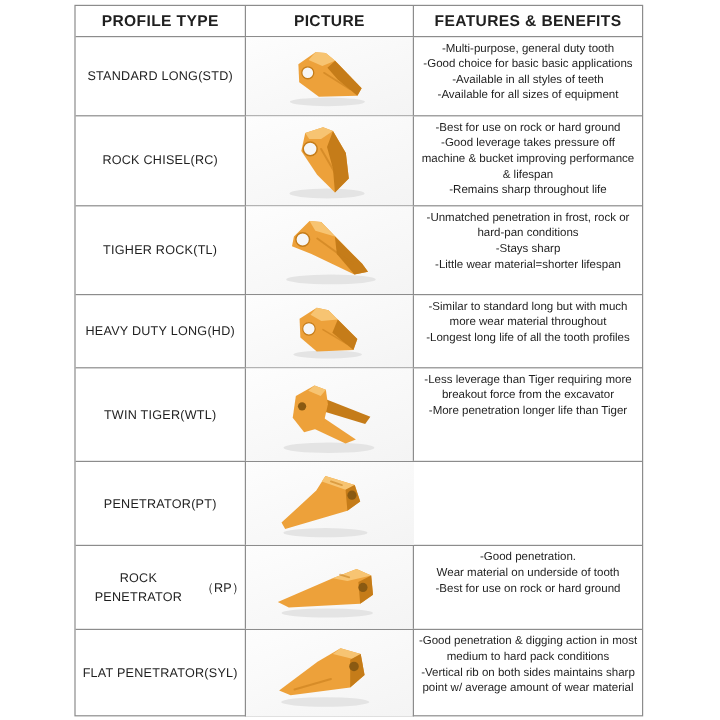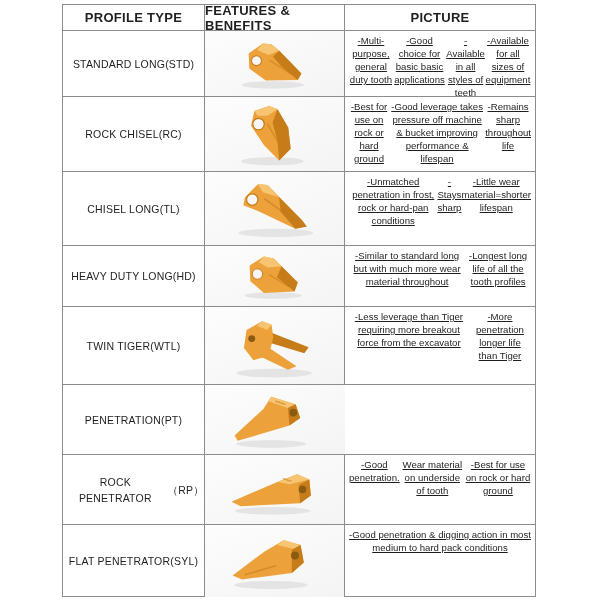--- a/index.html
+++ b/index.html
@@ -25,41 +25,41 @@
   .r1{height:66px;} .r2{height:75px;} .r3{height:74px;} .r4{height:61px;}
   .r5{height:78px;} .r6{height:70px;} .r7{height:70px;} .r8{height:72px;}
   .th{display:flex;align-items:center;justify-content:center;
     font-weight:bold;font-size:13px;letter-spacing:.3px;}
   .profile{display:flex;flex-direction:row;align-items:center;
     justify-content:center;text-align:center;font-size:10.5px;
     letter-spacing:.2px;line-height:16px;}
   .pic{display:flex;align-items:center;justify-content:center;
     background:linear-gradient(160deg,#fdfdfd 0%,#f4f4f4 100%);}
   .pic svg{width:126px;height:calc(100% - 8px);}
-  .feat{display:flex;flex-direction:row;
+  .feat{display:flex;flex-direction:column;
     padding:3px 4px 0 4px;text-align:center;font-size:9.6px;
-    line-height:13px;letter-spacing:0;text-decoration:underline;}
+    line-height:13px;letter-spacing:0;}
   .tb{fill:var(--tooth-base);}
   .tl{fill:var(--tooth-light);}
   .td{fill:var(--tooth-dark);}
   .hole{fill:#f6f6f6;stroke:var(--tooth-dark);stroke-width:1.5;}
   .hole2{fill:#8a5a12;}
   .sh{fill:#e4e4e4;}
   .gv{stroke:var(--tooth-dark);stroke-width:2;fill:none;opacity:.55;stroke-linecap:round;}
 </style>
 </head>
 <body>
 
 <div class="page">
   <div class="tbl">
 
     <div class="row hrow">
       <div class="cell th">PROFILE TYPE</div>
+      <div class="cell th">PICTURE</div>
       <div class="cell th">FEATURES &amp; BENEFITS</div>
-      <div class="cell th">PICTURE</div>
     </div>
 
     <div class="row r1">
       <div class="cell profile">
         <div>STANDARD LONG</div>
         <div>(STD)</div>
       </div>
       <div class="cell pic">
         <svg viewBox="0 0 130 80" preserveAspectRatio="xMidYMid meet">
           <ellipse class="sh" cx="62" cy="70" rx="44" ry="5"></ellipse>
@@ -95,21 +95,21 @@
       </div>
       <div class="cell feat">
         <div>-Best for use on rock or hard ground</div>
         <div>-Good leverage takes pressure off machine &amp; bucket improving performance &amp; lifespan</div>
         <div>-Remains sharp throughout life</div>
       </div>
     </div>
 
     <div class="row r3">
       <div class="cell profile">
-        <div>CHISEL LONG</div>
+        <div>TIGHER ROCK</div>
         <div>(TL)</div>
       </div>
       <div class="cell pic">
         <svg viewBox="0 0 130 80" preserveAspectRatio="xMidYMid meet">
           <ellipse class="sh" cx="66" cy="70" rx="46" ry="5"></ellipse>
           <polygon class="tb" points="28,26 44,10 56,11 98,54 104,62 90,65 46,44 26,36"></polygon>
           <polygon class="tl" points="44,10 56,11 70,26 50,20"></polygon>
           <polygon class="td" points="70,26 98,54 104,62 90,65 72,44"></polygon>
           <path class="gv" d="M52,28 L88,54"></path>
           <circle class="hole" cx="37" cy="29" r="7"></circle>
@@ -159,21 +159,21 @@
         </svg>
       </div>
       <div class="cell feat">
         <div>-Less leverage than Tiger requiring more breakout force from the excavator</div>
         <div>-More penetration longer life than Tiger</div>
       </div>
     </div>
 
     <div class="row r6">
       <div class="cell profile">
-        <div>PENETRATION</div>
+        <div>PENETRATOR</div>
         <div>(PT)</div>
       </div>
       <div class="cell pic">
         <svg viewBox="0 0 130 80" preserveAspectRatio="xMidYMid meet">
           <ellipse class="sh" cx="60" cy="72" rx="46" ry="5"></ellipse>
           <polygon class="tb" points="60,10 92,20 98,38 84,48 16,68 12,61 50,26"></polygon>
           <polygon class="tl" points="60,10 92,20 82,25 56,16"></polygon>
           <polygon class="td" points="92,20 98,38 84,48 82,25"></polygon>
           <path class="gv" d="M66,16 L78,20"></path>
           <circle class="hole2" cx="89" cy="31" r="5"></circle>
@@ -213,17 +213,18 @@
           <ellipse class="sh" cx="60" cy="70" rx="46" ry="5"></ellipse>
           <polygon class="tb" points="12,58 52,28 76,14 97,20 101,42 86,55 24,63"></polygon>
           <polygon class="tl" points="76,14 97,20 88,25 68,20"></polygon>
           <polygon class="td" points="97,20 101,42 86,55 86,26"></polygon>
           <path class="gv" d="M28,57 L66,46"></path>
           <circle class="hole2" cx="90" cy="33" r="5"></circle>
         </svg>
       </div>
       <div class="cell feat">
         <div>-Good penetration &amp; digging action in most medium to hard pack conditions</div>
+        <div>-Vertical rib on both sides maintains sharp point w/ average amount of wear material</div>
       </div>
     </div>
 
   </div>
 </div>
 
 </body></html>

